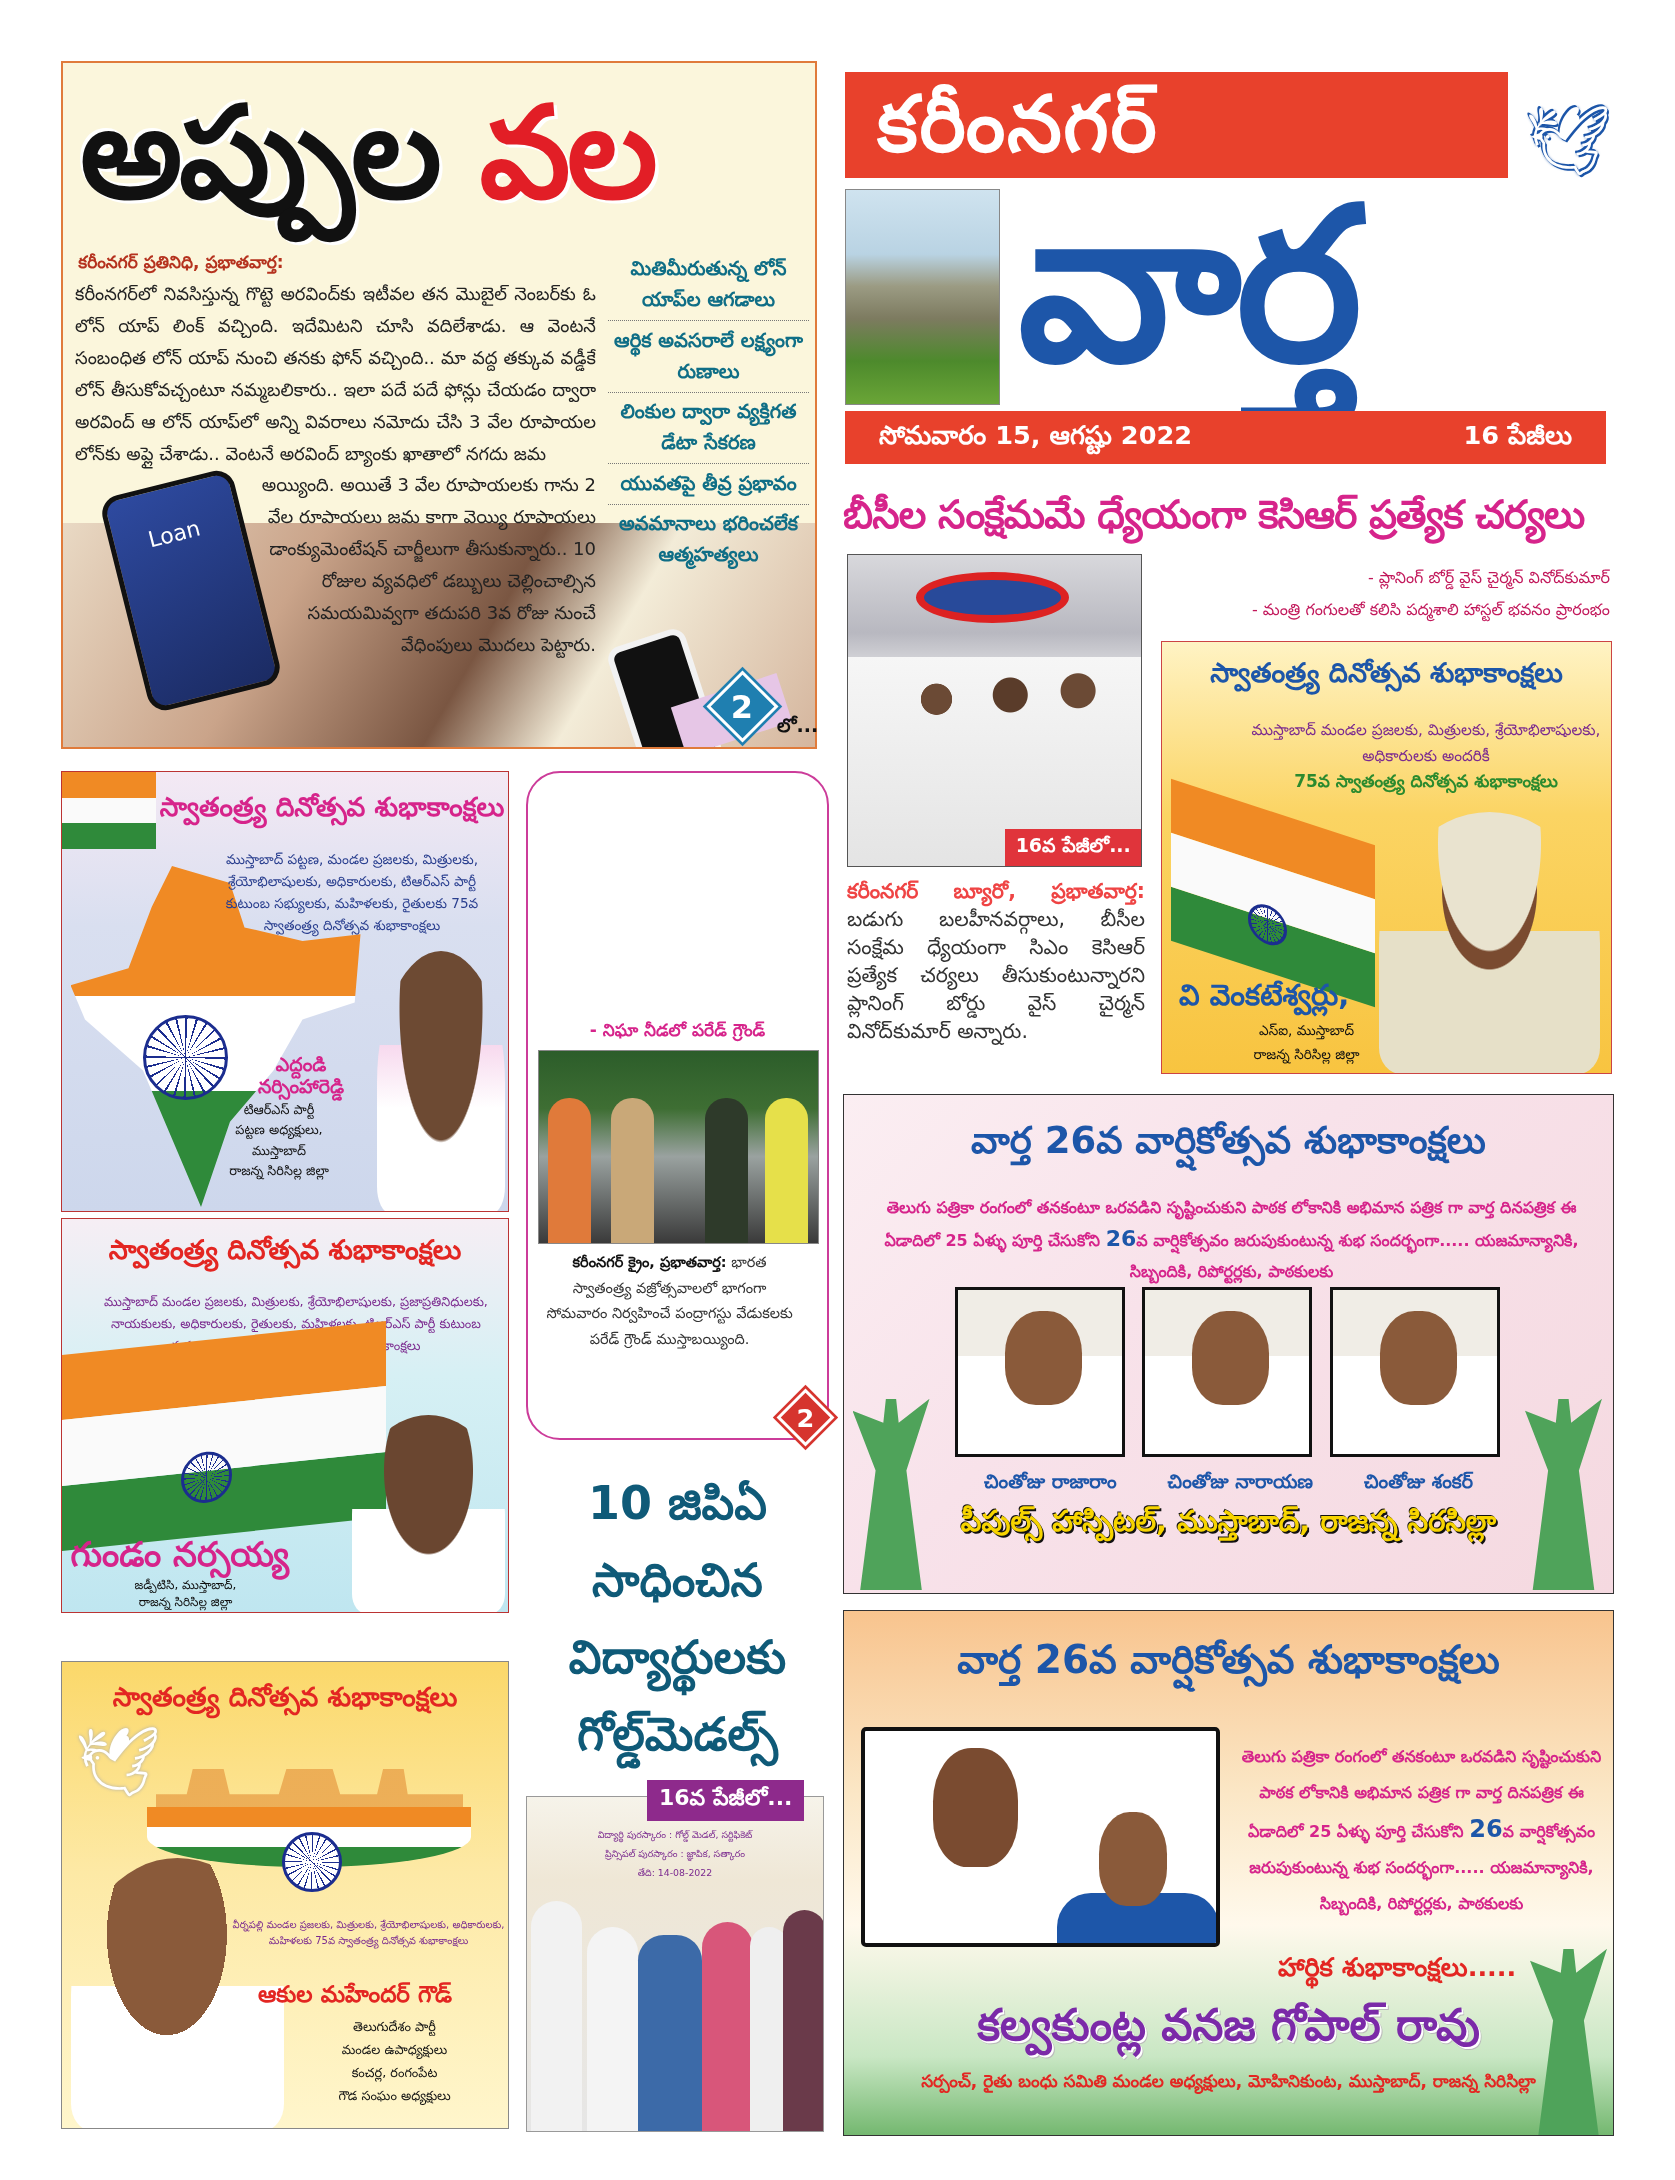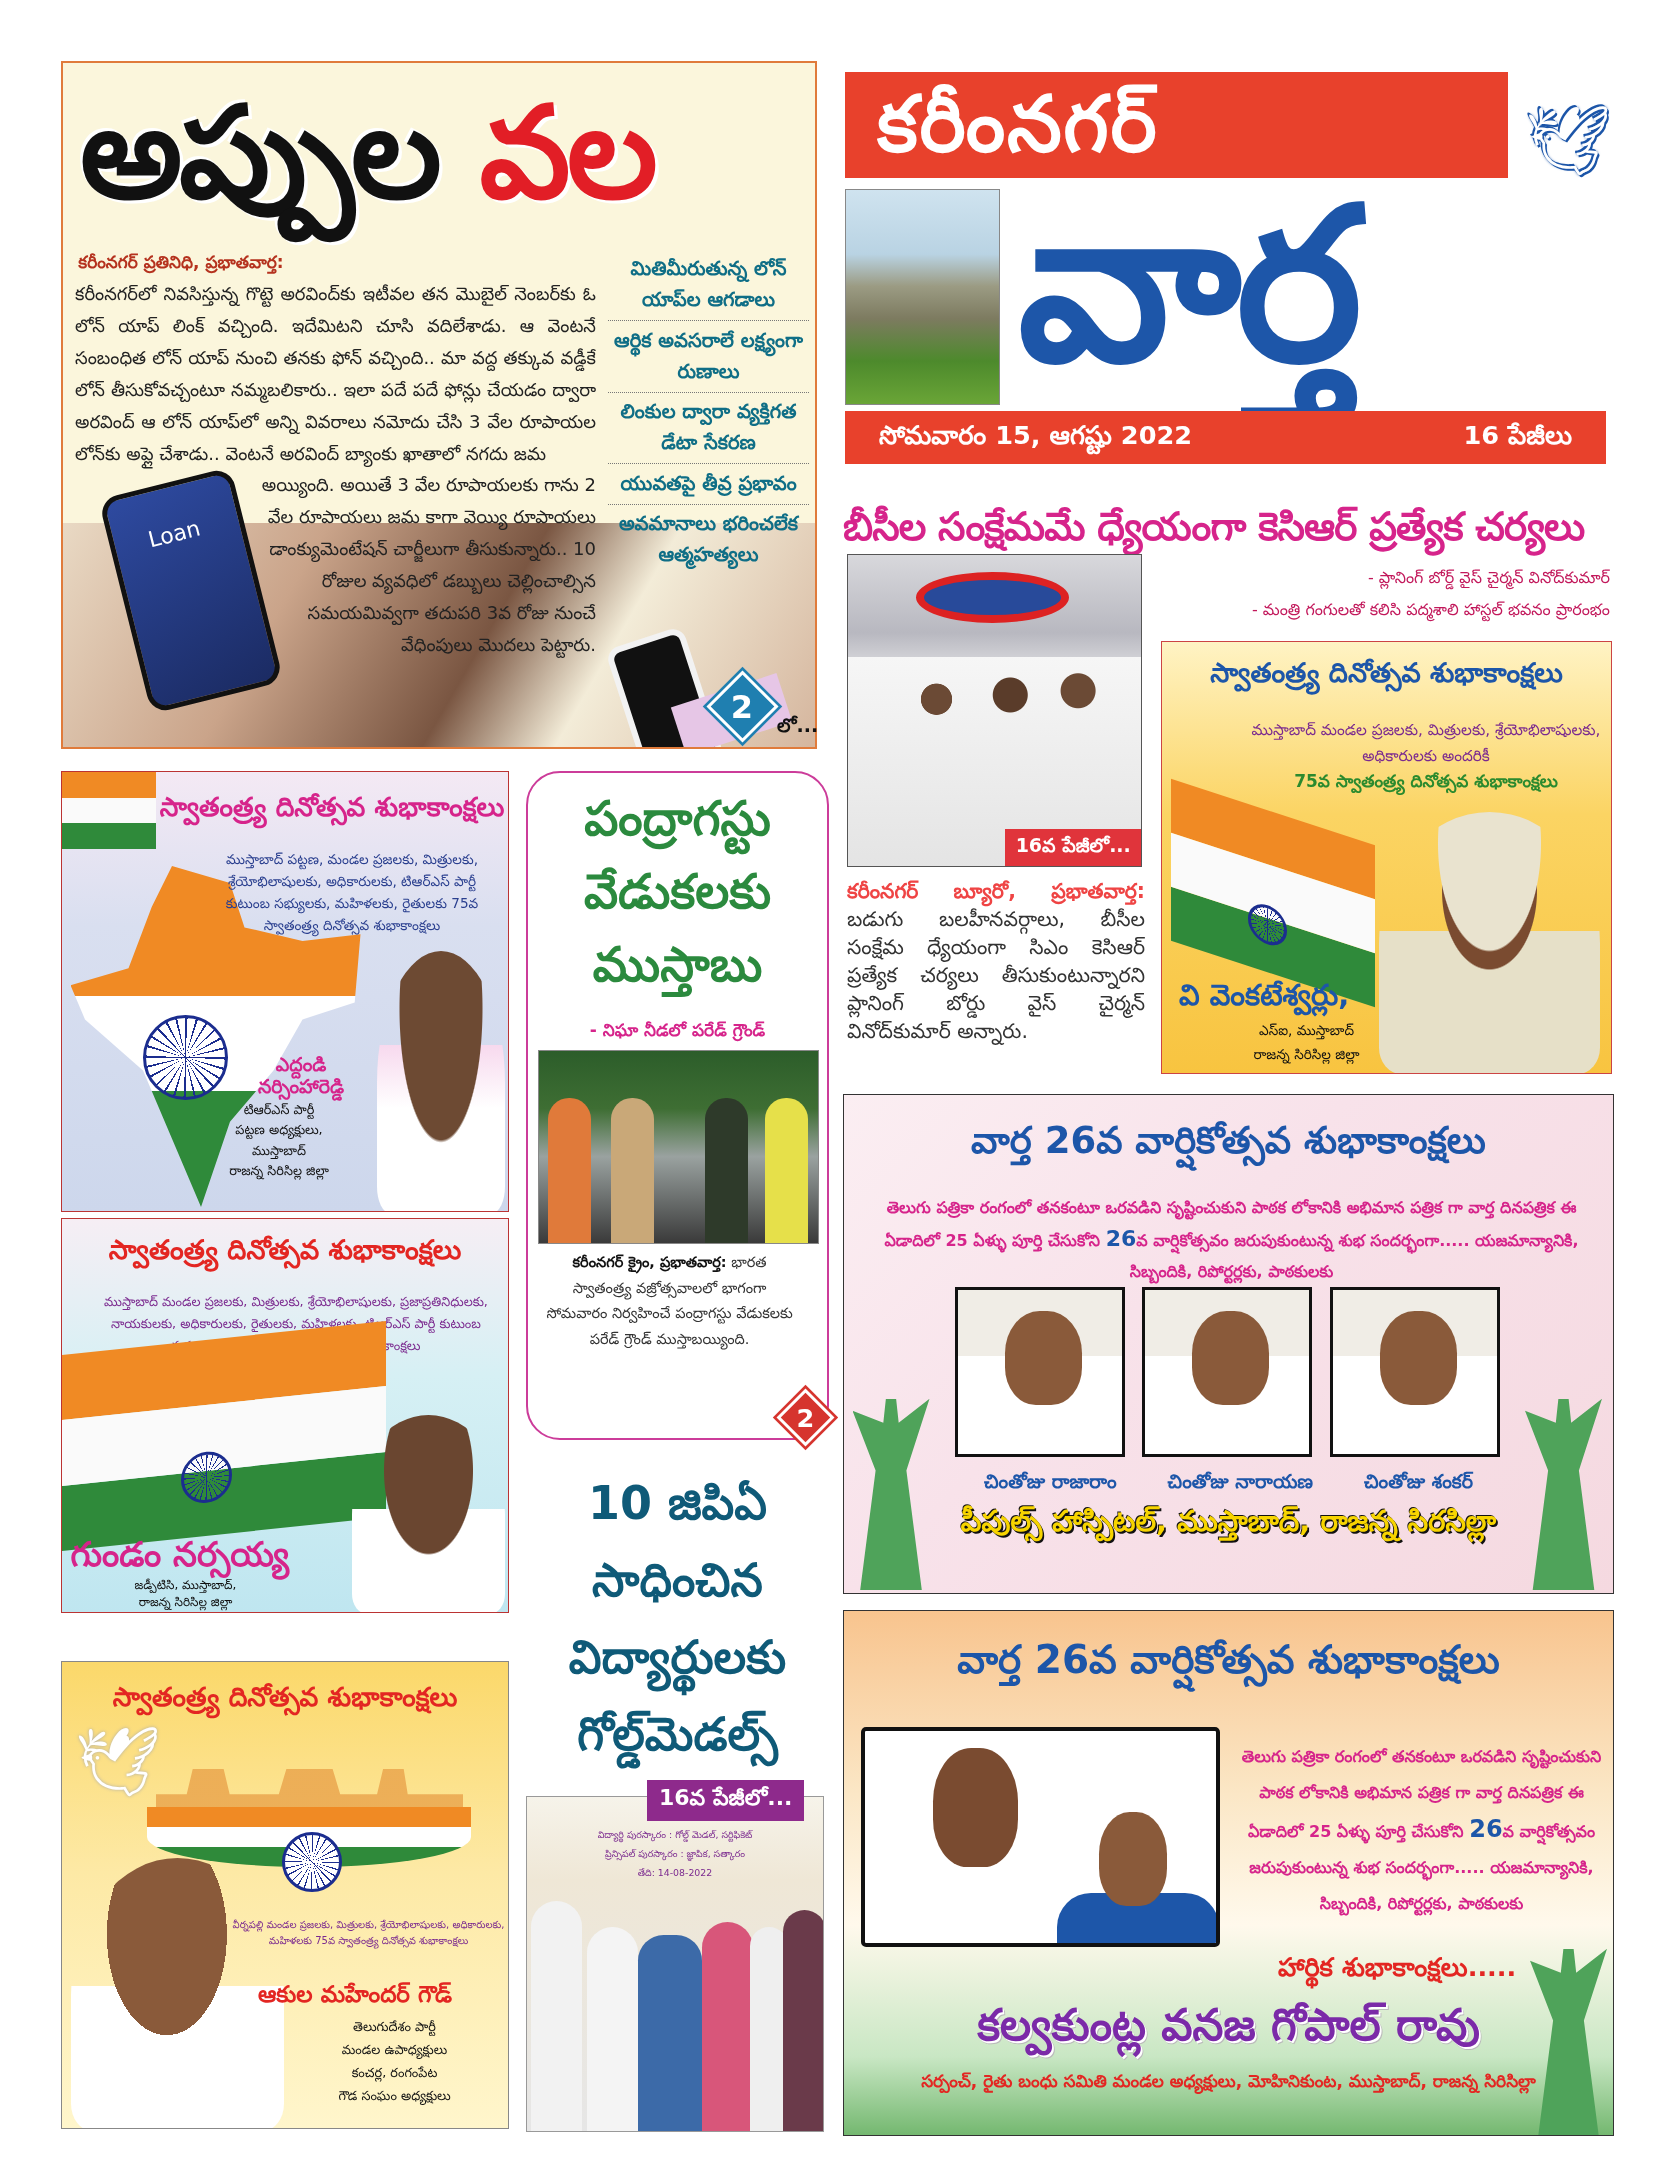--- a/index.html
+++ b/index.html
@@ -28,21 +28,21 @@
 
   
   #mast-red { left: 845px; top: 72px; width: 663px; height: 106px; background: #e8412c; }
   #mast-title { left: 877px; top: 82px; color: #fff; font-size: 78px; font-weight: bold; letter-spacing: 1.7px; line-height: 85px; }
   #mast-photo { left: 845px; top: 189px; width: 155px; height: 216px; background: linear-gradient(180deg,#cfe3ef 0%, #b9d3e3 30%, #9b9b83 45%, #7d7b60 60%, #4d8a2c 80%, #6aa537 100%); border: 0.9px solid #888; }
   #mast-brand { left: 1018px; top: 162px; color: #1d56a9; font-size: 213px; font-weight: bold; line-height: 247px; letter-spacing: -5.1px; }
   #mast-dove { left: 1525px; top: 101px; color: #fff; font-size: 68px; text-shadow: 0 0 2.6px #1d56a9, 1.7px 1.7px 0 #1d56a9, -1.7px -1.7px 0 #1d56a9; }
   #mast-strip { left: 845px; top: 411px; width: 761px; height: 53px; background: #e8412c; display: flex; justify-content: space-between; align-items: center; padding: 0 34px 0 34px; color: #fff; font-size: 25.6px; font-weight: bold; }
 
   
-  #bc-headline { left: 843px; top: 492px; width: 767px; color: #d6248b; font-size: 39px; font-weight: bold; white-space: nowrap; letter-spacing: -0.9px; margin-top: 12px; }
+  #bc-headline { left: 843px; top: 492px; width: 767px; color: #d6248b; font-size: 39px; font-weight: bold; white-space: nowrap; letter-spacing: -0.9px; }
   #bc-photo { left: 847px; top: 554px; width: 295px; height: 313px; border: 1.7px solid #555; background: linear-gradient(180deg,#d8d8dc 0%, #b8b8c0 25%, #f4f4f4 45%, #efefef 100%); overflow: hidden; }
   #bc-photo .canopy { position: absolute; left: 68px; top: 17px; width: 153px; height: 51px; border: 8.5px solid #d22; border-radius: 50%; background: #284a9a; }
   #bc-photo .people { position: absolute; left: 0; top: 102px; width: 295px; height: 211px; background: radial-gradient(circle at 30% 20%, #6b4a35 0 15.3px, transparent 16px), radial-gradient(circle at 55% 18%, #5a3c2a 0 17px, transparent 18px), radial-gradient(circle at 78% 16%, #6b4a35 0 17px, transparent 18px), linear-gradient(180deg,#f6f6f6,#e4e4e4); }
   #bc-photo .tag { position: absolute; right: 0; bottom: 0; background: #e0343b; color: #fff; padding: 5.1px 10.2px; font-size: 19px; font-weight: bold; }
   #bc-points { left: 1150px; top: 562px; width: 460px; text-align: right; color: #c2185b; font-size: 16px; line-height: 32px; }
   #bc-body { left: 847px; top: 877px; width: 298px; font-size: 20.4px; line-height: 28px; text-align: justify; color: #333; }
   #bc-body .dl { font-weight: bold; color: #ef4444; }
 
   
   .ad { position: absolute; overflow: hidden; border: 1.7px solid #b33; padding-left: 19px; }
@@ -270,25 +270,20 @@
   <div class="name">ఆకుల మహేందర్ గౌడ్</div>
   <div class="desig">
     <div>తెలుగుదేశం పార్టీ</div>
     <div>మండల ఉపాధ్యక్షులు</div>
     <div>కంచర్ల, రంగంపేట</div>
     <div>గౌడ సంఘం అధ్యక్షులు</div>
   </div>
 </div>
 
 <div id="parade" class="abs">
-  <div class="hl">
-    <div>పంద్రాగస్టు</div>
-    <div>వేడుకలకు</div>
-    <div>ముస్తాబు</div>
-  </div>
   <div class="sub">- నిఘా నీడలో పరేడ్ గ్రౌండ్</div>
   <div class="photo">
     <div class="p" style="left:8.5px;background:#e07a3a;"></div>
     <div class="p" style="left:72px;background:#c9a878;"></div>
     <div class="p" style="left:166px;background:#2e3a2a;"></div>
     <div class="p" style="left:226px;background:#e6e04a;"></div>
   </div>
   <div class="body">
     <b>కరీంనగర్ క్రైం, ప్రభాతవార్త:</b>
     <span>భారత స్వాతంత్ర్య వజ్రోత్సవాలలో భాగంగా సోమవారం నిర్వహించే పంద్రాగస్టు వేడుకలకు పరేడ్ గ్రౌండ్ ముస్తాబయ్యింది.</span>

